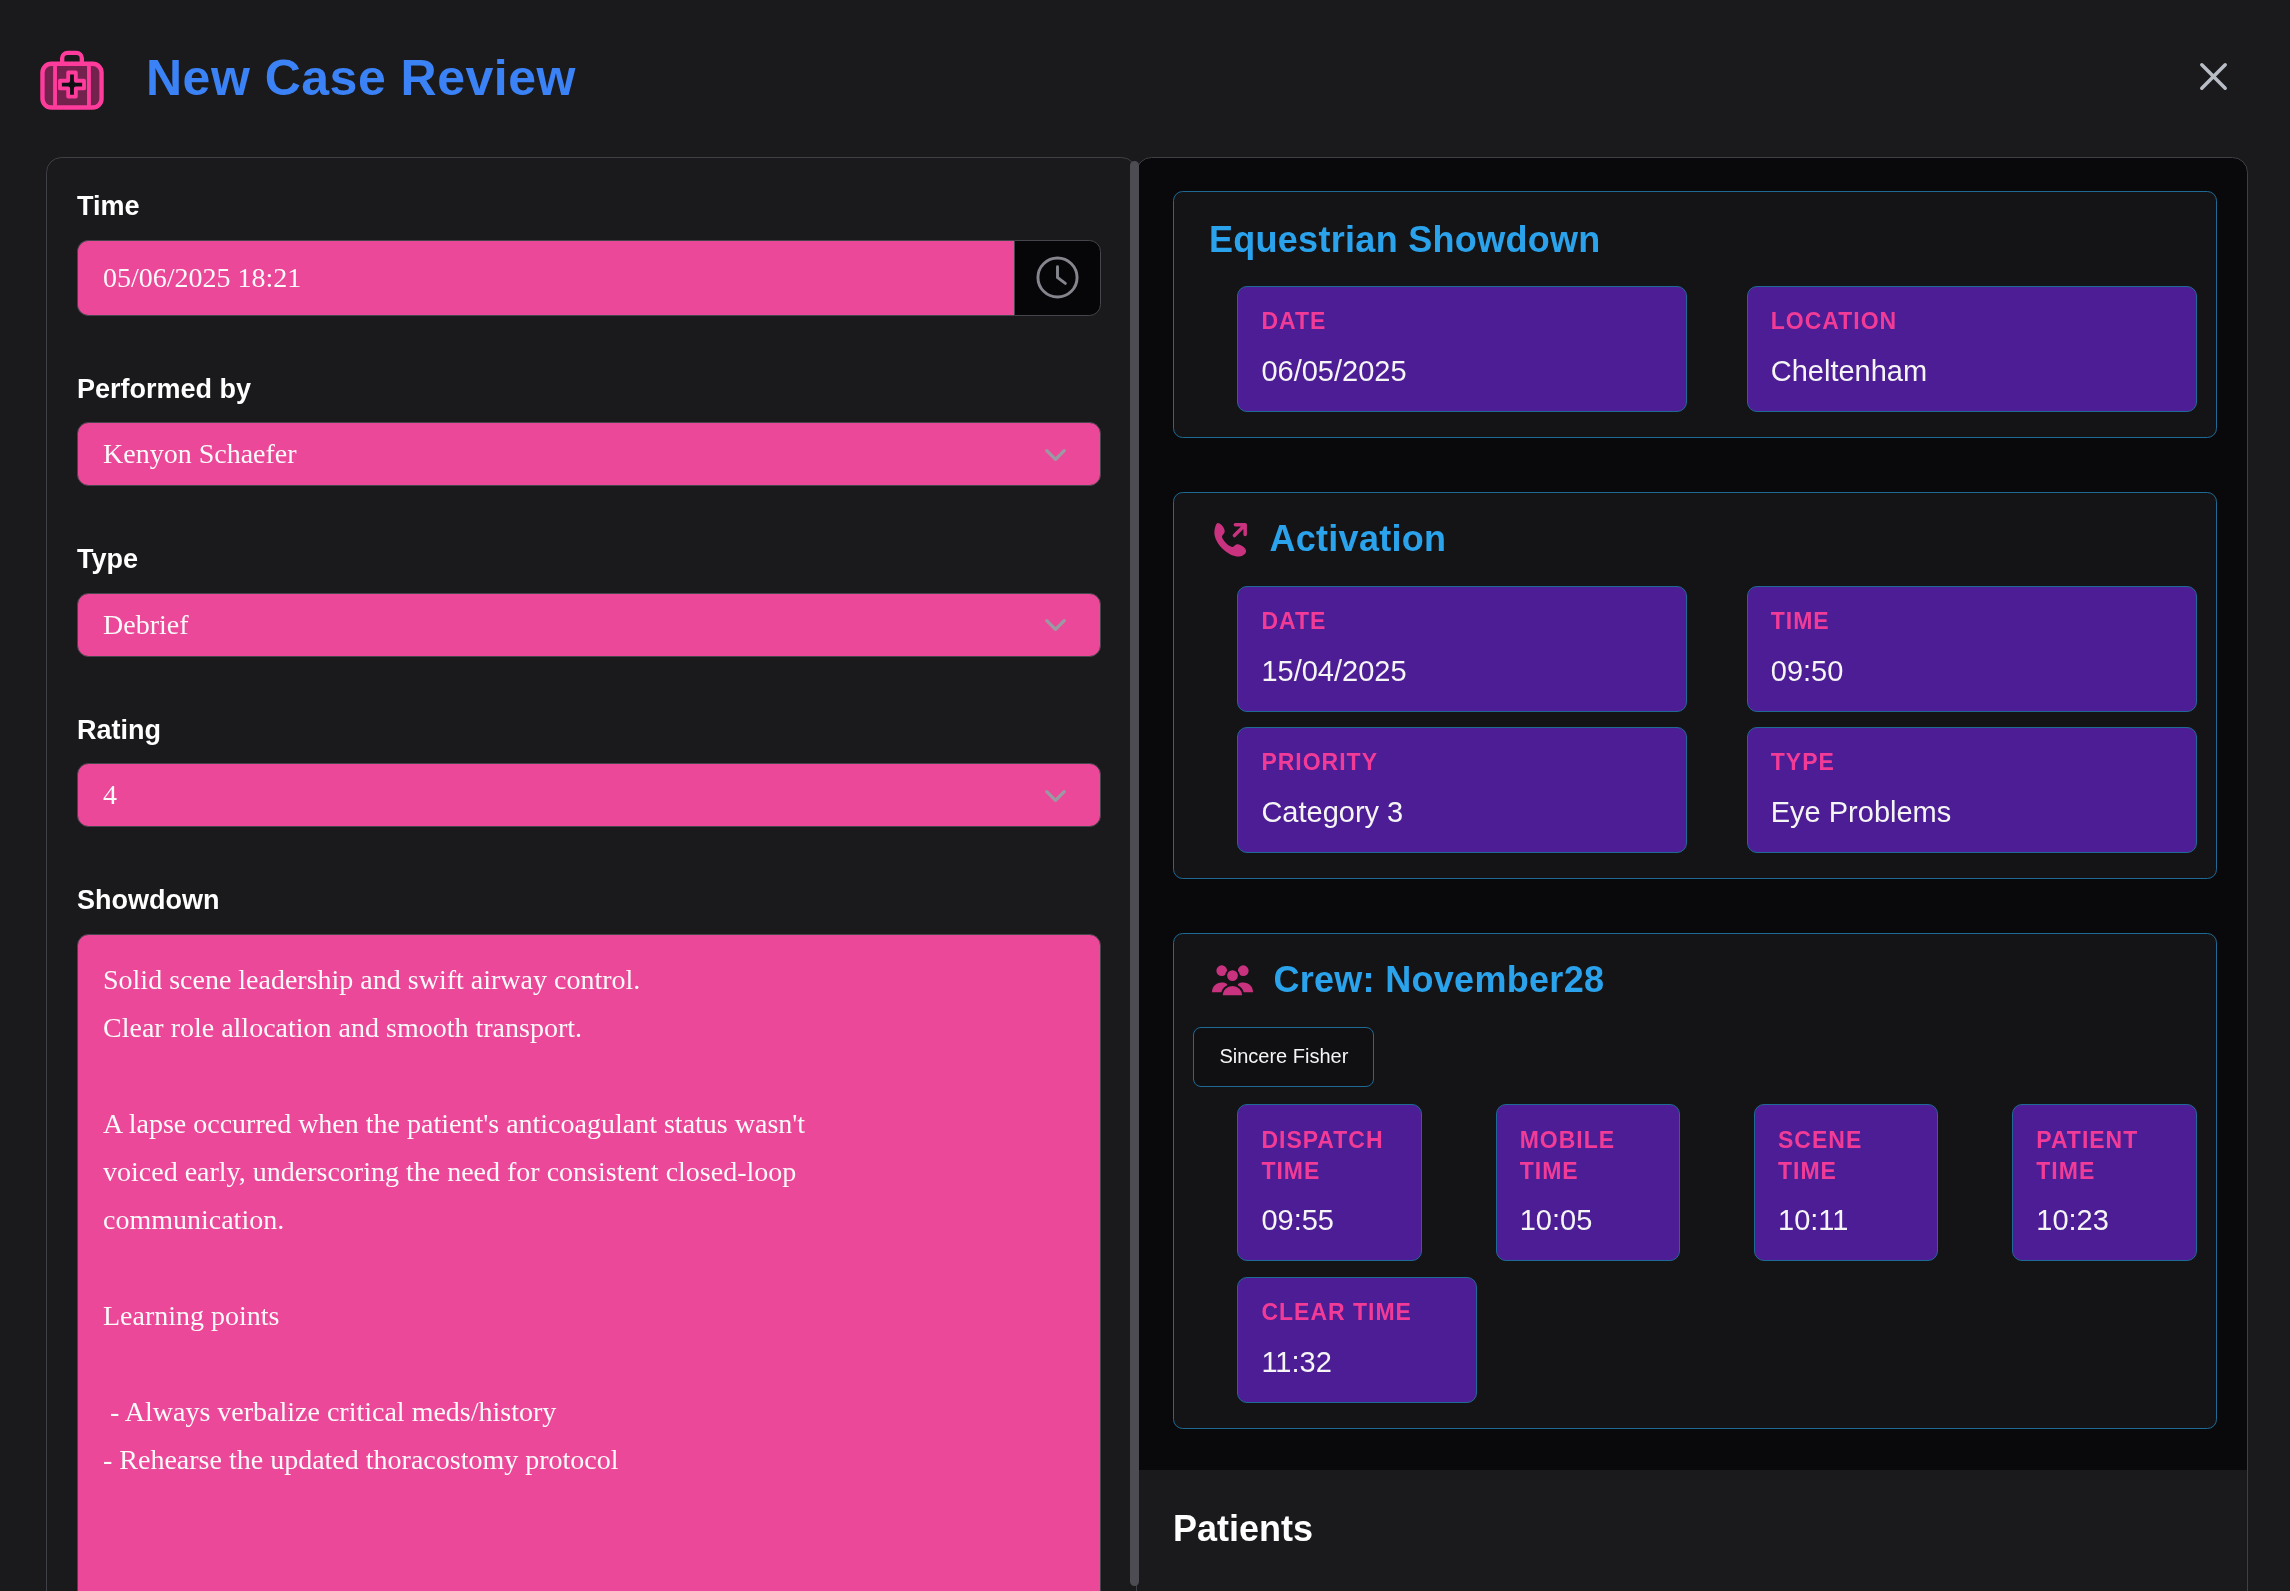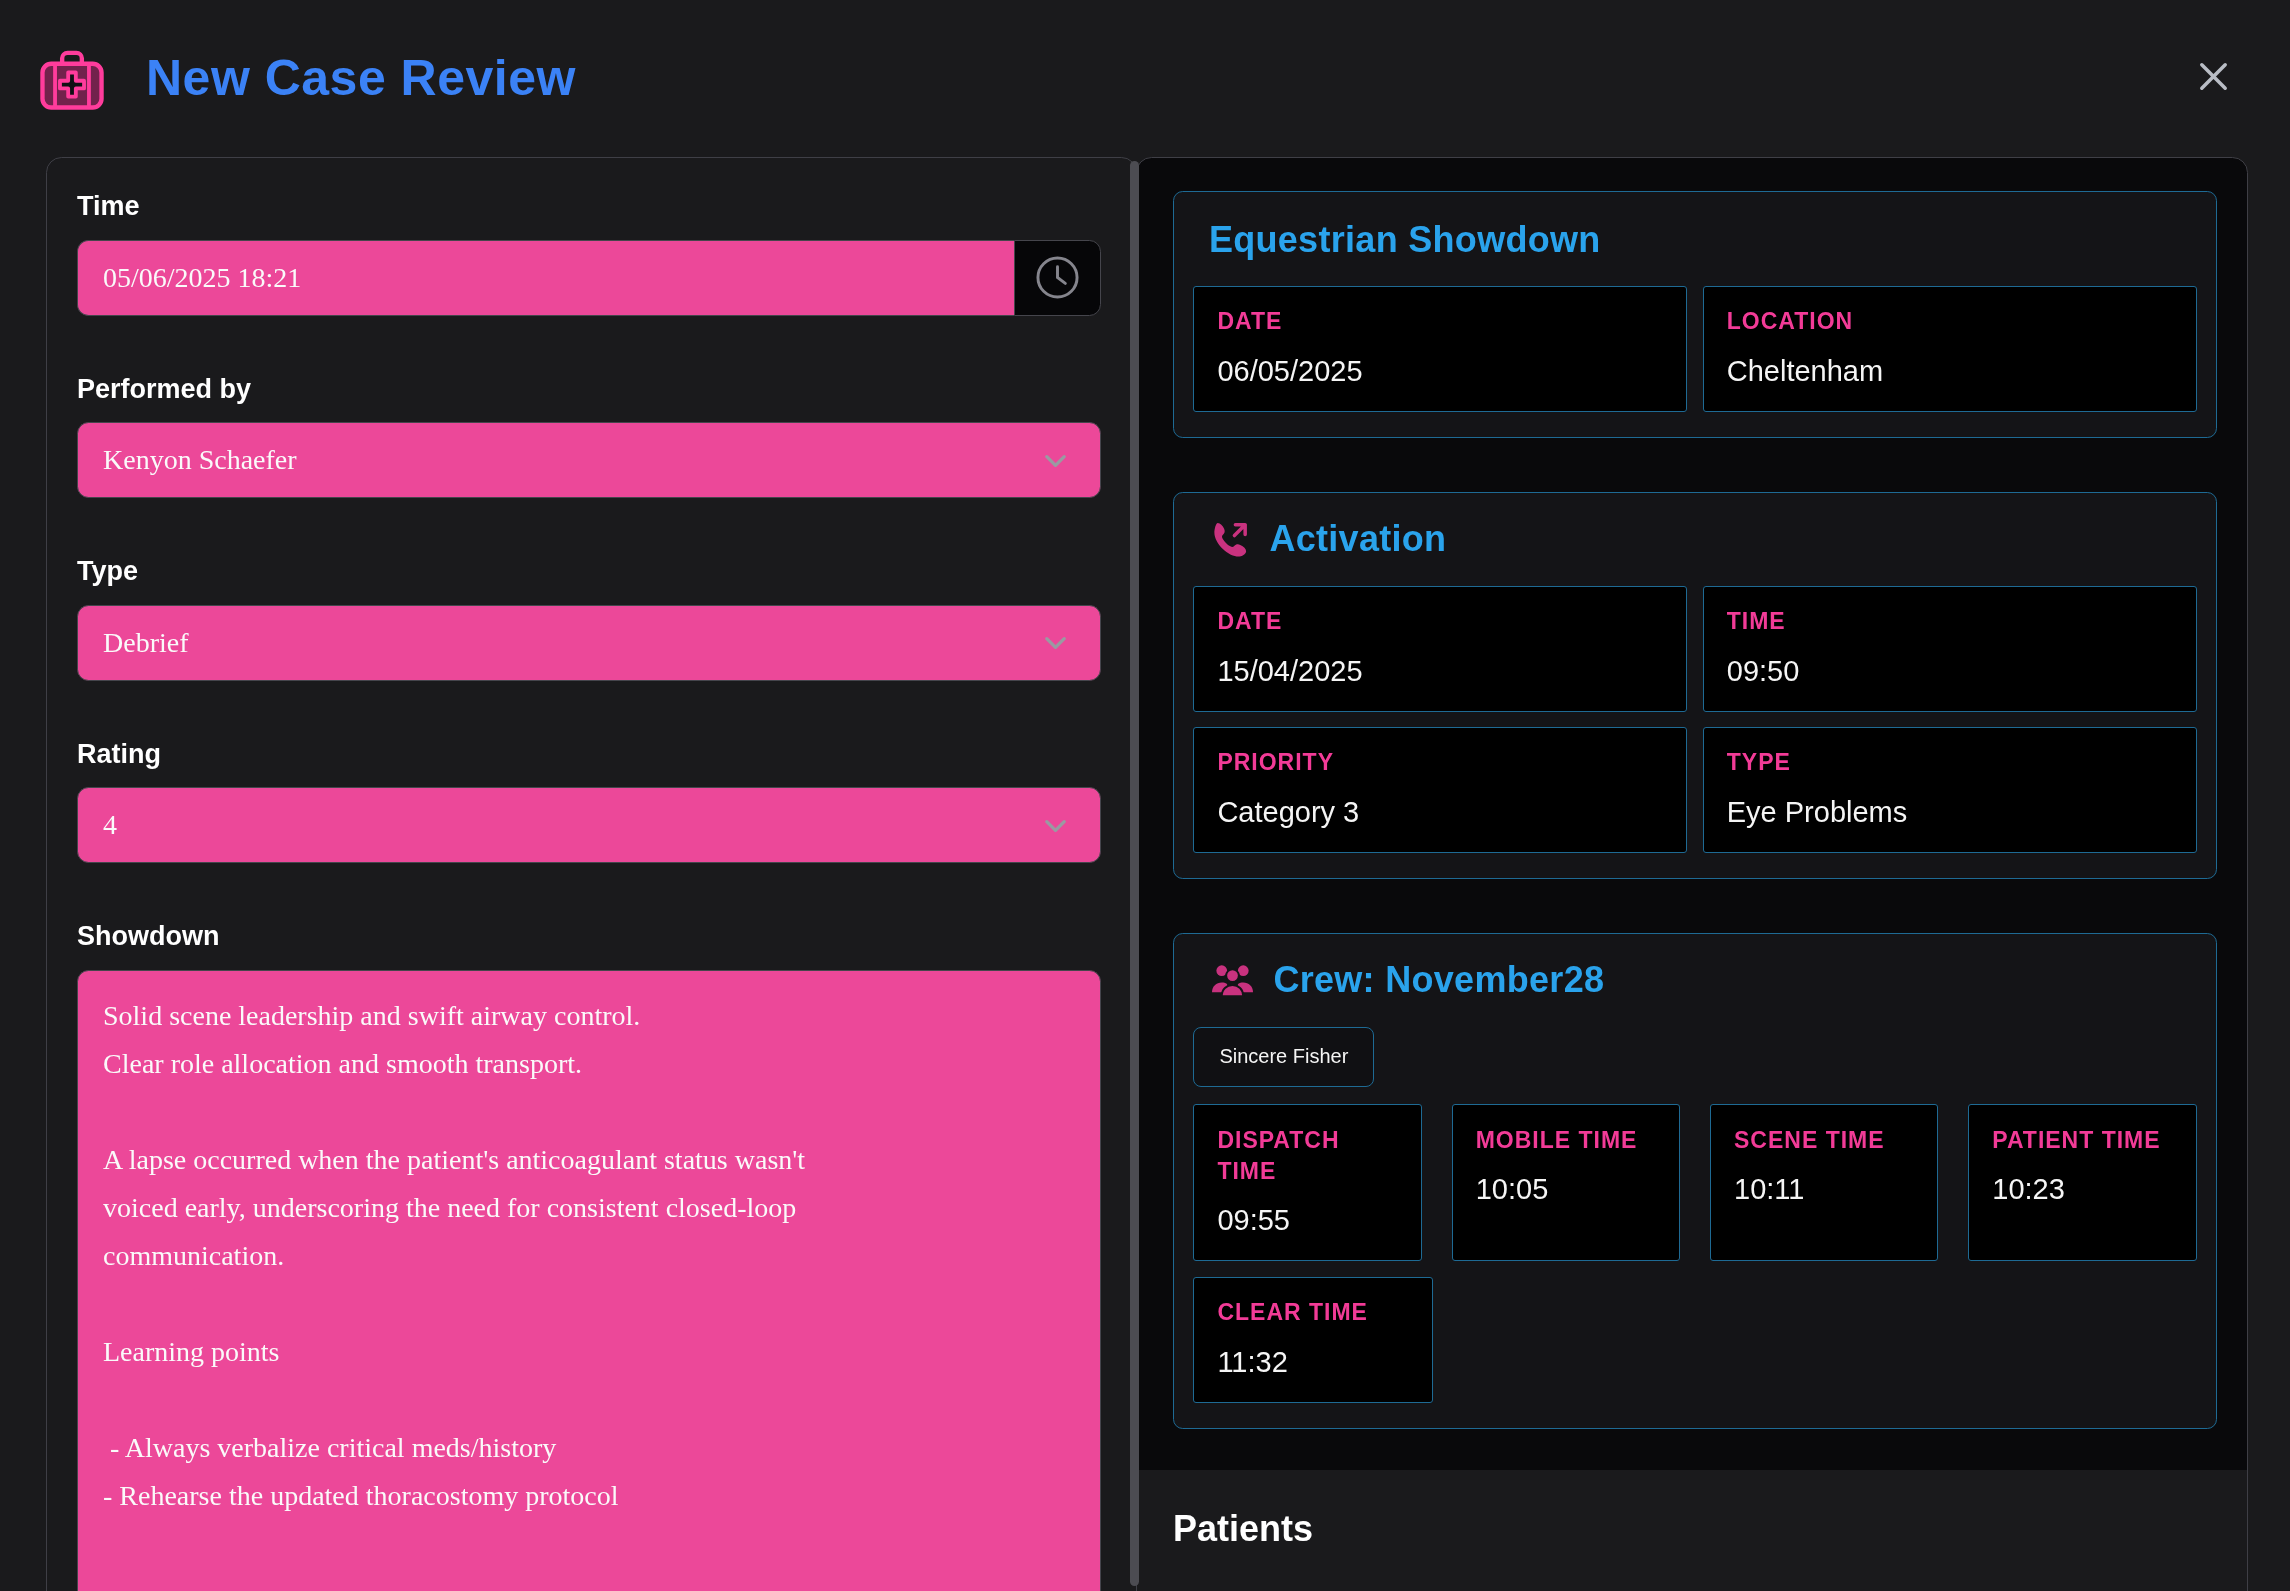--- a/index.html
+++ b/index.html
@@ -37,21 +37,21 @@
   .text-input {
     flex:1; height:76px; border-radius:11.6px 0 0 11.6px; border-right:none;
     font-size:28px; padding:0 25px; outline:none;
   }
   .icon-btn {
     width:87px; height:76px; background:#060608;
     border:1.9px solid #45454c; border-radius:0 11.6px 11.6px 0;
     display:flex; align-items:center; justify-content:center; cursor:pointer;
   }
   .select-box {
-    width:100%; height:76px; border-radius:11.6px; font-size:28px;
+    width:100%; height:64px; border-radius:11.6px; font-size:28px;
     display:flex; align-items:center; justify-content:space-between;
     padding:0 29px 0 25px; cursor:pointer;
   }
   .comments-box {
     width:100%; height:722px; border-radius:11.6px; font-size:28px;
     line-height:48px; padding:21.3px 25px; resize:none; outline:none;
     white-space:pre-wrap;
   }
 
   
@@ -70,22 +70,23 @@
   .card {
     background:#141417; border:1.9px solid #1e6a94; border-radius:9.7px;
     padding:23px 19.4px 25px 19.4px;
   }
   .card + .card { margin-top:54px; }
   .card-title { font-size:36px; font-weight:bold; color:#2aa3ec; letter-spacing:0.3px; padding:3.9px 0 25px 15.5px; }
   .card-title-row { display:flex; align-items:center; gap:17.5px; padding:1.9px 0 25px 15.5px; }
   .card-title-row .card-title { padding:0; }
   .sub-grid-2 { display:grid; grid-template-columns:1fr 1fr; gap:15.5px; }
   .sub-card {
-    background:#000000; border:1.9px solid #1e6a94; border-radius:3px;
+    background:#4c1d95; border:1.9px solid #1e6a94; border-radius:10px;
     padding:19.4px 23px 23px 23px;
+    margin-left:44px;
   }
   .sub-label { font-size:23px; font-weight:bold; color:#f23b97; letter-spacing:1px; line-height:31px; }
   .sub-value { font-size:29px; color:#f5f5f5; margin-top:17.5px; }
   .member-chip {
     display:inline-block; background:#101013; border:1.9px solid #1e6a94;
     border-radius:8px; font-size:20px; color:#f5f5f5; padding:17.5px 25px; margin-bottom:17.5px;
   }
   .times-row { display:grid; grid-template-columns:1fr 1fr 1fr 1fr; gap:30px; }
   .clear-row { margin-top:15.5px; width:25%; padding-right:11.6px; }
   .clear-row .sub-card { width:100%; }

